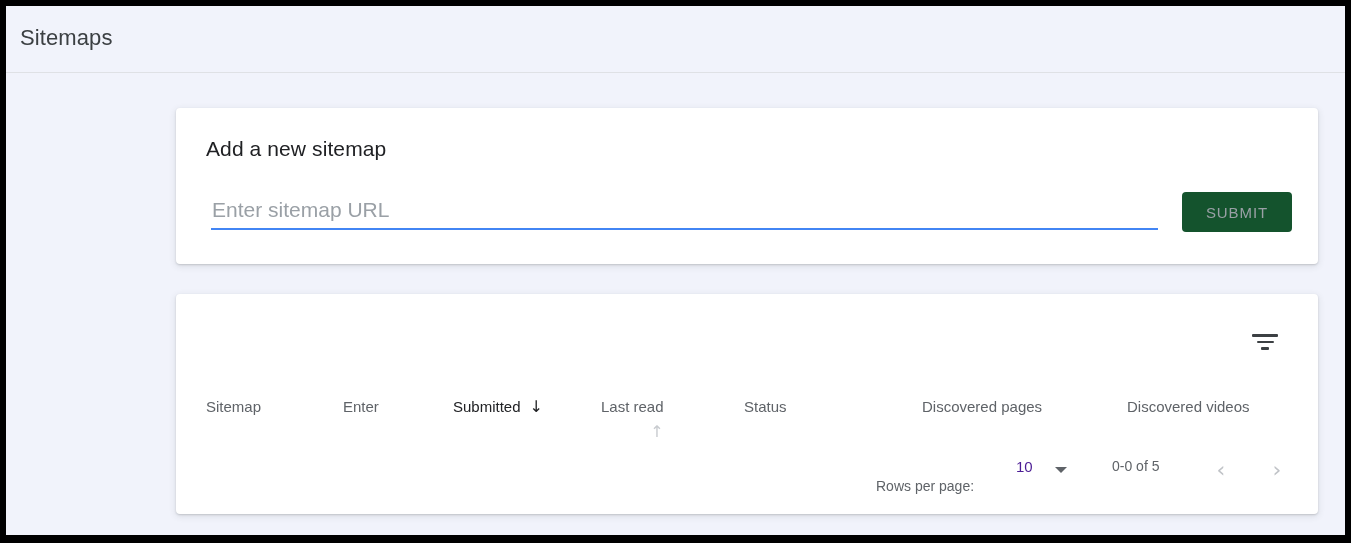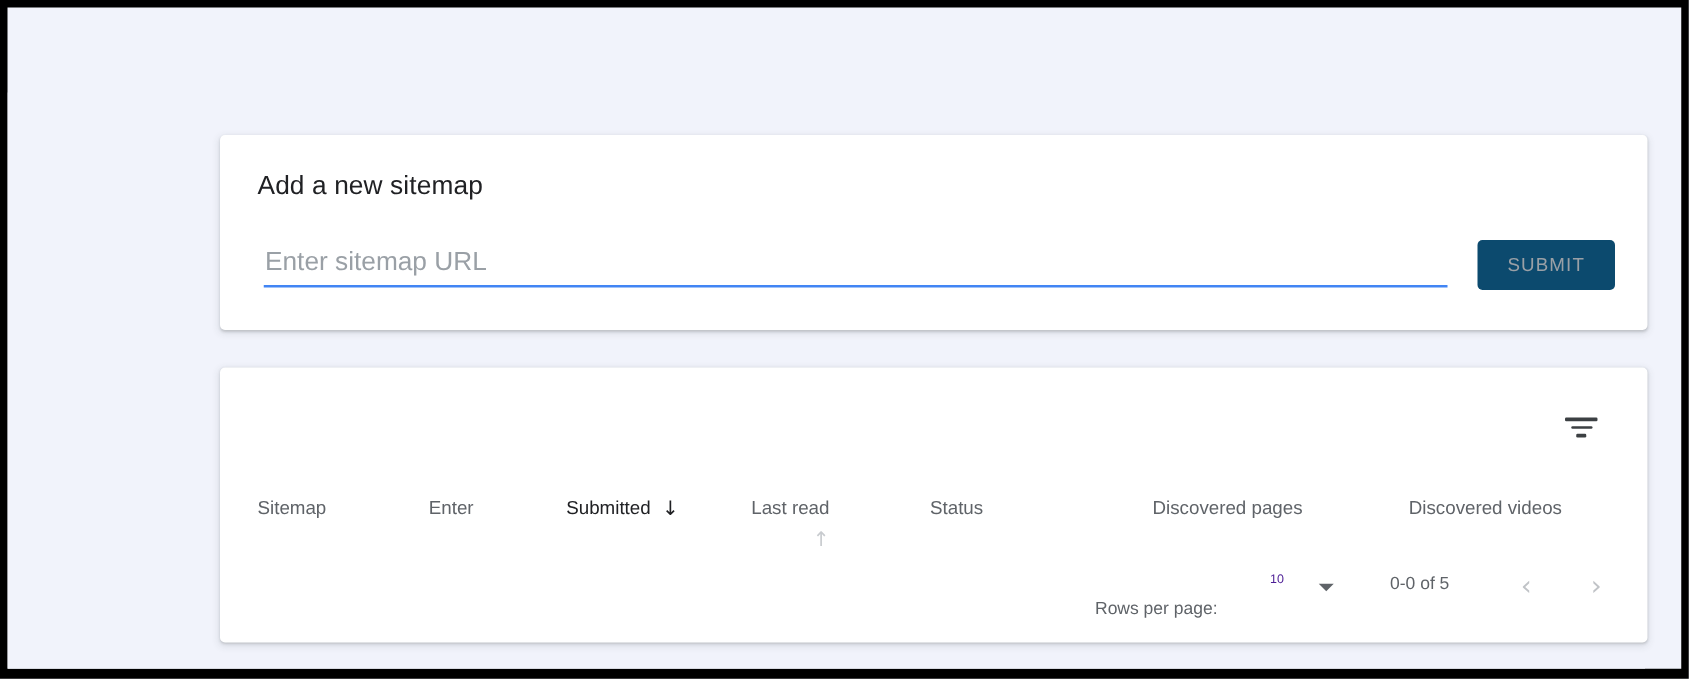--- a/index.html
+++ b/index.html
@@ -99,21 +99,21 @@
   .sitemap-input::placeholder {
     color: #9aa0a6;
     opacity: 1;
   }
   .submit-btn {
     position: absolute;
     left: 1006px;
     top: 84px;
     width: 110px;
     height: 40px;
-    background: #0c4a6e;
+    background: #14532d;
     border: none;
     border-radius: 4px;
     font-family: "Liberation Sans", sans-serif;
     font-size: 15px;
     letter-spacing: 0.9px;
     color: #9aa0a6;
     cursor: default;
   }
   
   #card-list {
@@ -198,21 +198,21 @@
     position: absolute;
     top: 6px;
     display: flex;
     align-items: center;
     white-space: nowrap;
   }
   #pg-rows-label { left: 700px; margin-top: 20px; }
   #pg-rows-value {
     left: 840px;
     color: #4c1d95;
-    font-size: 10px;
+    font-size: 15px;
     cursor: pointer;
   }
   .caret {
     position: absolute;
     left: 879px;
     top: 15px;
     width: 0;
     height: 0;
     border-left: 6px solid transparent;
     border-right: 6px solid transparent;
@@ -235,20 +235,23 @@
     user-select: none;
   }
   #pg-prev { left: 1028px; }
   #pg-next { left: 1084px; }
 </style>
 </head>
 <body>
 
 <div class="frame">
 
+  <div class="page-header">
+    <div class="page-title">Sitemaps</div>
+  </div>
 
   <div class="content">
 
     <div class="card" id="card-add">
       <div class="card-title" id="add-title">Add a new sitemap</div>
 
       <div class="input-wrap">
         <input class="sitemap-input" type="text" placeholder="Enter sitemap URL" style="">
       </div>
 

